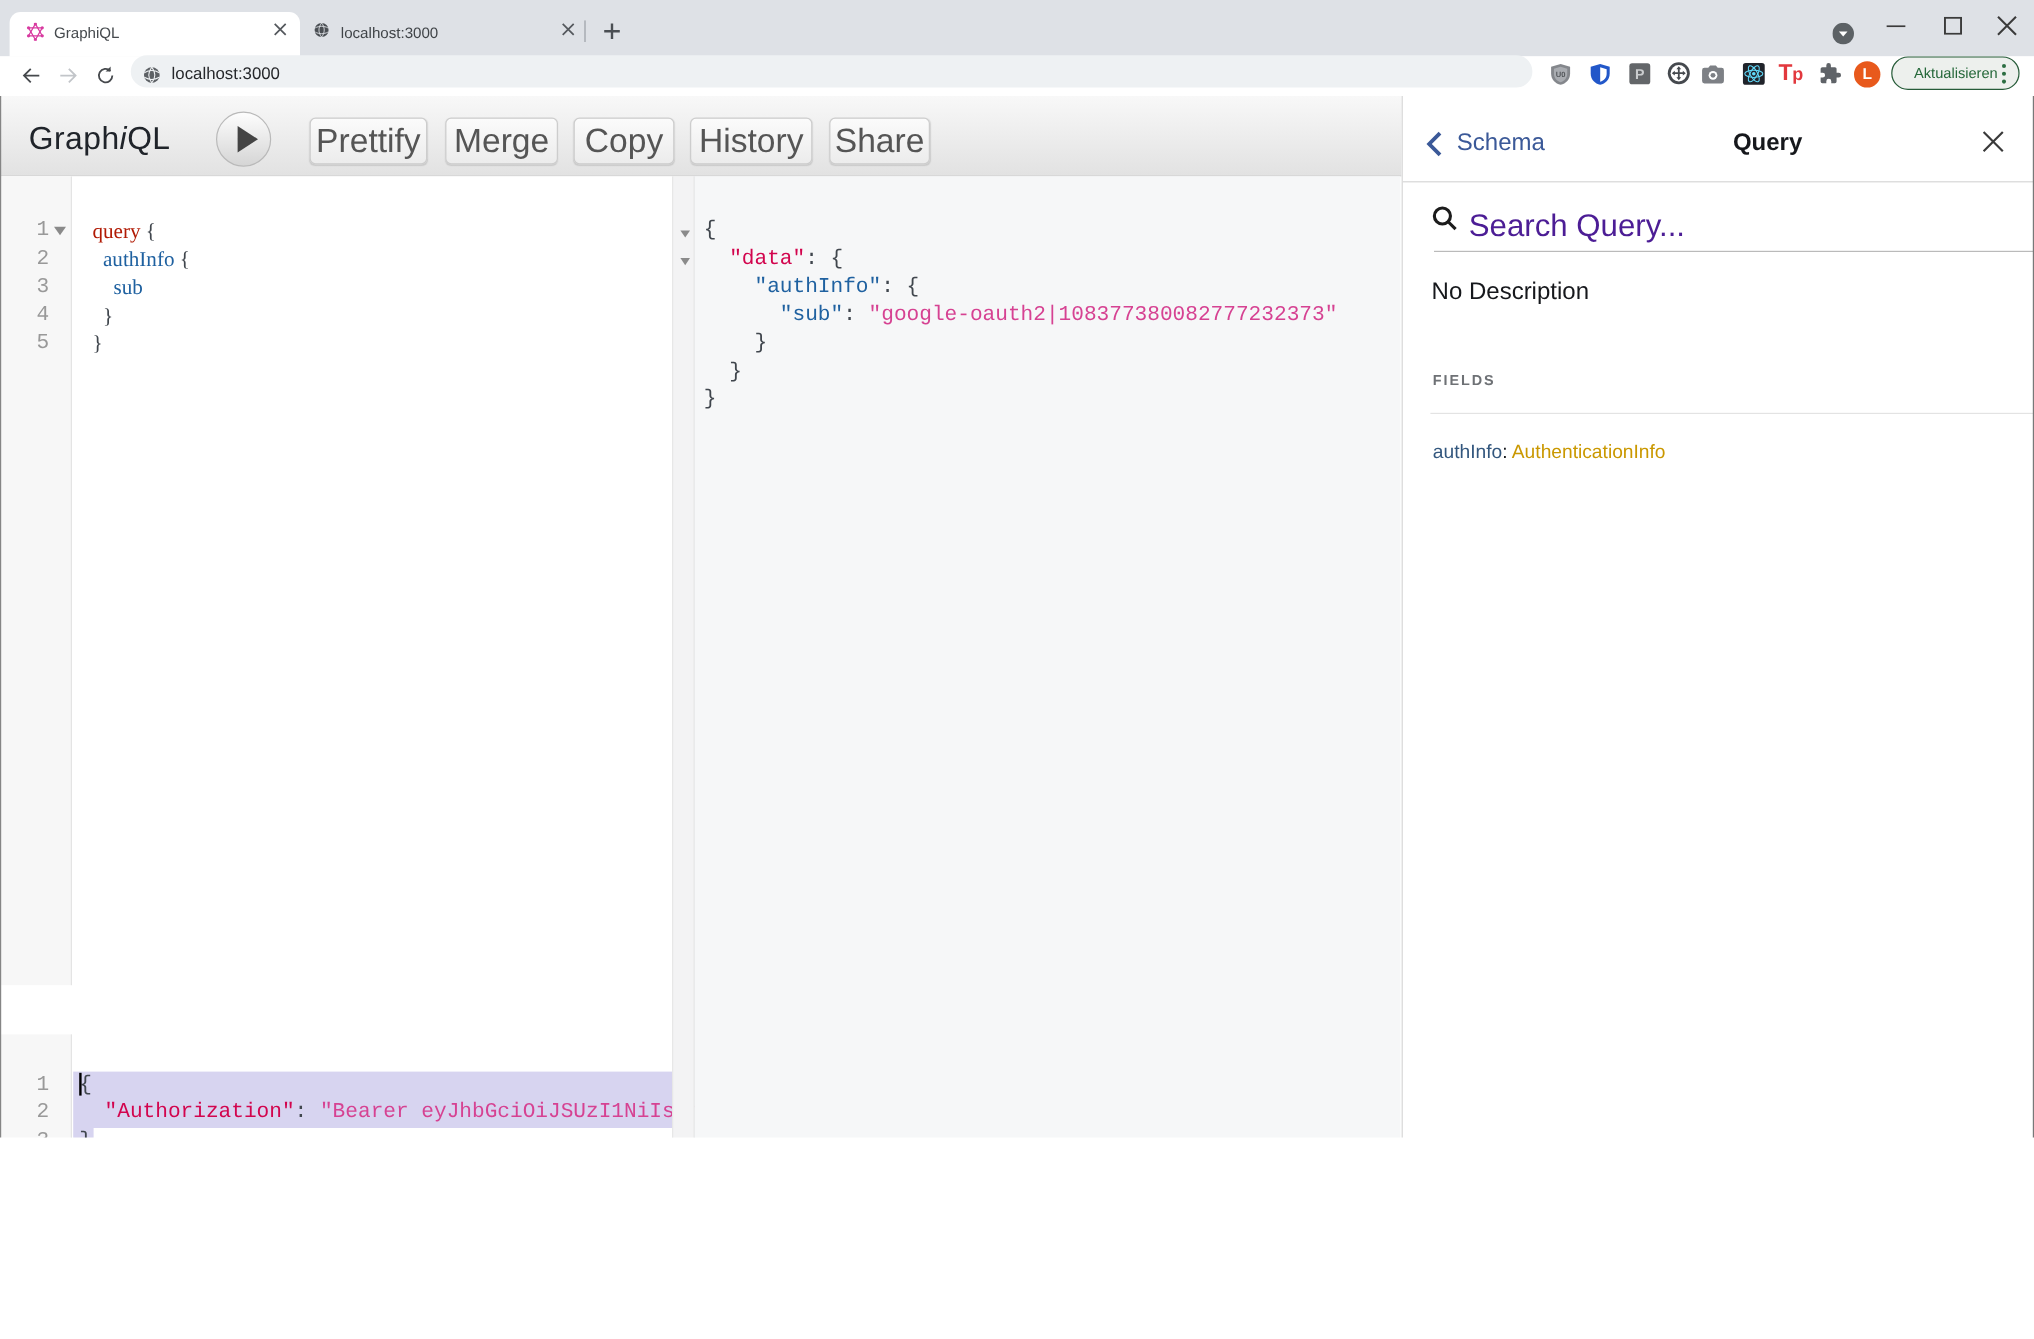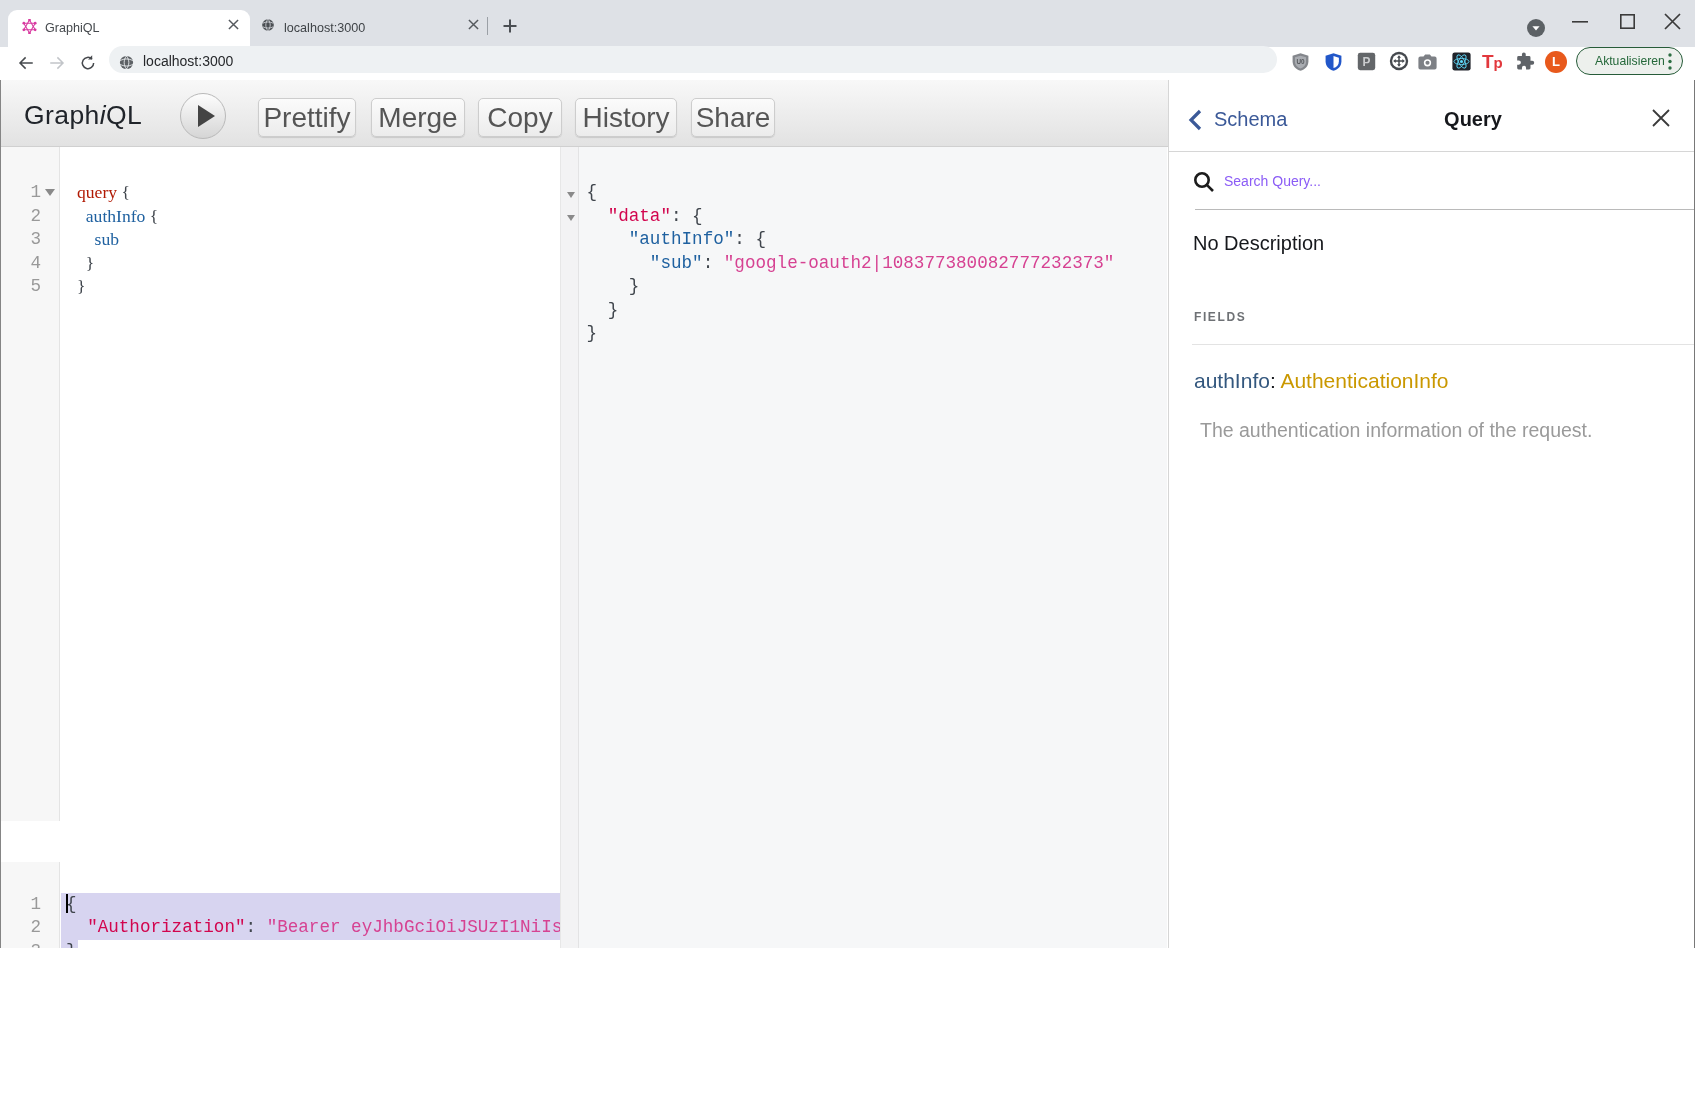--- a/index.html
+++ b/index.html
@@ -244,28 +244,27 @@
     <div class="abs" style="left:262px;top:28px;width:84px;text-align:center;font-size:20px;font-weight:bold;color:#16181c;">Query</div>
     <svg class="abs" style="left:483px;top:29px" width="18" height="18" viewBox="0 0 18 18">
       <path d="M1 1 L17 17 M17 1 L1 17" stroke="#3a3a3a" stroke-width="1.8"></path>
     </svg>
     <div class="abs docdiv" style="left:0;top:71px;width:526px;background:#d6d6d6;"></div>
 
     <svg class="abs" style="left:24px;top:91px" width="22" height="22" viewBox="0 0 22 22">
       <circle cx="9" cy="9" r="6.7" stroke="#1c1c1c" stroke-width="2.6" fill="none"></circle>
       <path d="M13.8 13.8 L20 20" stroke="#1c1c1c" stroke-width="2.6"></path>
     </svg>
-    <div class="abs" style="left:55px;top:93px;font-size:14px;color:#8b5cf6;">Search Query...</div>
+    <div class="abs" style="left:55px;top:93px;font-size:26px;color:#4c1d95;">Search Query...</div>
     <div class="abs docdiv" style="left:26px;top:129px;width:500px;background:#bababa;"></div>
 
     <div class="abs" style="left:24px;top:152px;font-size:20px;color:#16181c;">No Description</div>
     <div class="abs" style="left:25px;top:230px;font-size:12px;font-weight:bold;letter-spacing:1.6px;color:#6e7175;">FIELDS</div>
     <div class="abs docdiv" style="left:23px;top:264px;width:503px;"></div>
-    <div class="abs" style="left:25px;top:289px;font-size:21px;">
+    <div class="abs" style="left:25px;top:289px;font-size:16px;">
       <span style="color:#33577e">authInfo</span><span style="color:#16181c">: </span><span style="color:#CA9800">AuthenticationInfo</span>
     </div>
-    <div class="abs" style="left:31px;top:339px;font-size:19.5px;color:#9a9a9a;">The authentication information of the request.</div>
   </div>
 
   <div class="abs" id="frameL"></div>
   <div class="abs" id="frameR"></div>
   <div class="abs" id="frameB"></div>
 </div>
 
 </body></html>

